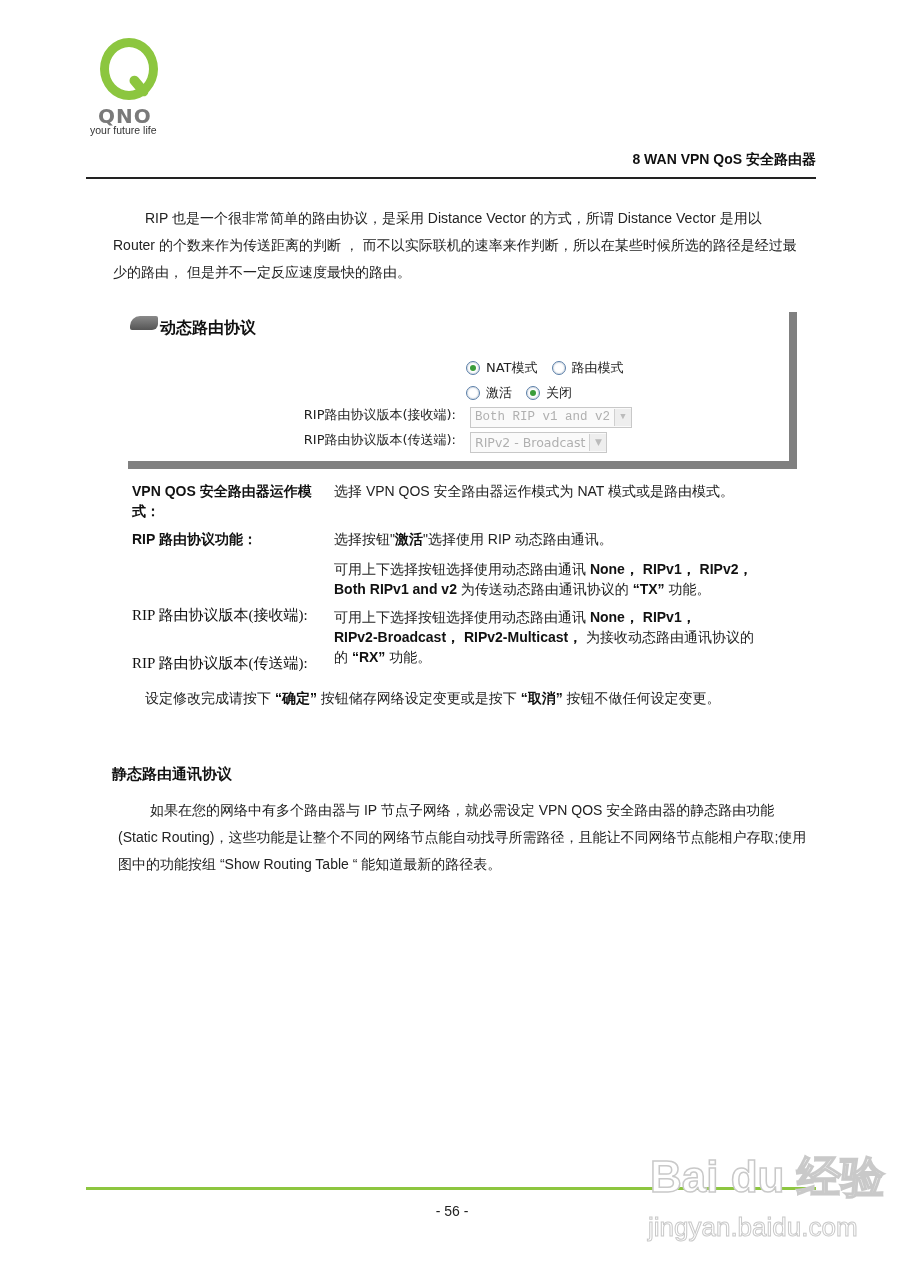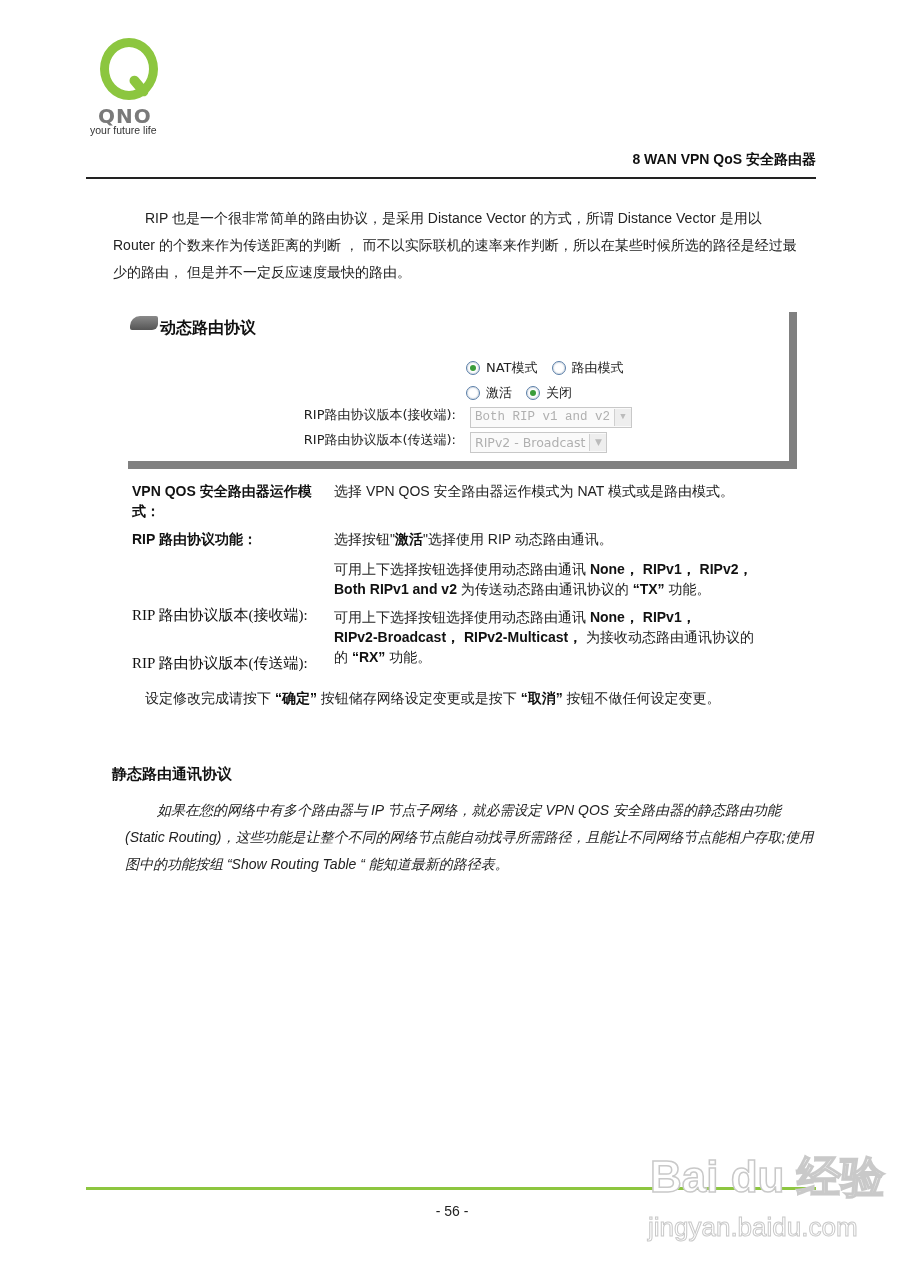--- a/index.html
+++ b/index.html
@@ -52,21 +52,21 @@
                        font-size: 9px; text-align: center; line-height: 17px; }
 
   
   .def-term { font-size: 14px; font-weight: bold; color: #111; line-height: 20px; }
   .def-term.serif { font-family: "Liberation Serif", serif; font-weight: normal; font-size: 15px; margin-top: 46px; }
   .def-desc { font-size: 14px; color: #222; line-height: 20px; }
   .b { font-weight: bold; color: #111; }
 
   .p-save { left: 145px; top: 690px; font-size: 14px; color: #222; white-space: nowrap; }
   .section-h { left: 112px; top: 765px; font-size: 15px; font-weight: bold; color: #111; }
-  .p2 { left: 125px; top: 797px; width: 692px; text-indent: 32px; font-style: italic; }
+  .p2 { left: 118px; top: 797px; width: 692px; text-indent: 32px; }
 
   
   .footer-rule { left: 86px; top: 1187px; width: 730px; height: 3px; background: #8dc63f; }
   .page-num { left: 0; width: 904px; top: 1203px; text-align: center; font-size: 14px; color: #222; }
   .wm { left: 640px; top: 1148px; width: 220px; height: 110px; color: #e6e6e6; }
   .wm-big { position: absolute; left: 10px; top: 0; font-size: 44px; font-weight: bold;
             color: #fff; -webkit-text-stroke: 1.5px #c9c9c9; white-space: nowrap; }
   .wm-small { position: absolute; left: 8px; top: 64px; font-size: 26px; color: #fff;
               -webkit-text-stroke: 1px #c9c9c9; white-space: nowrap; }
 </style>

